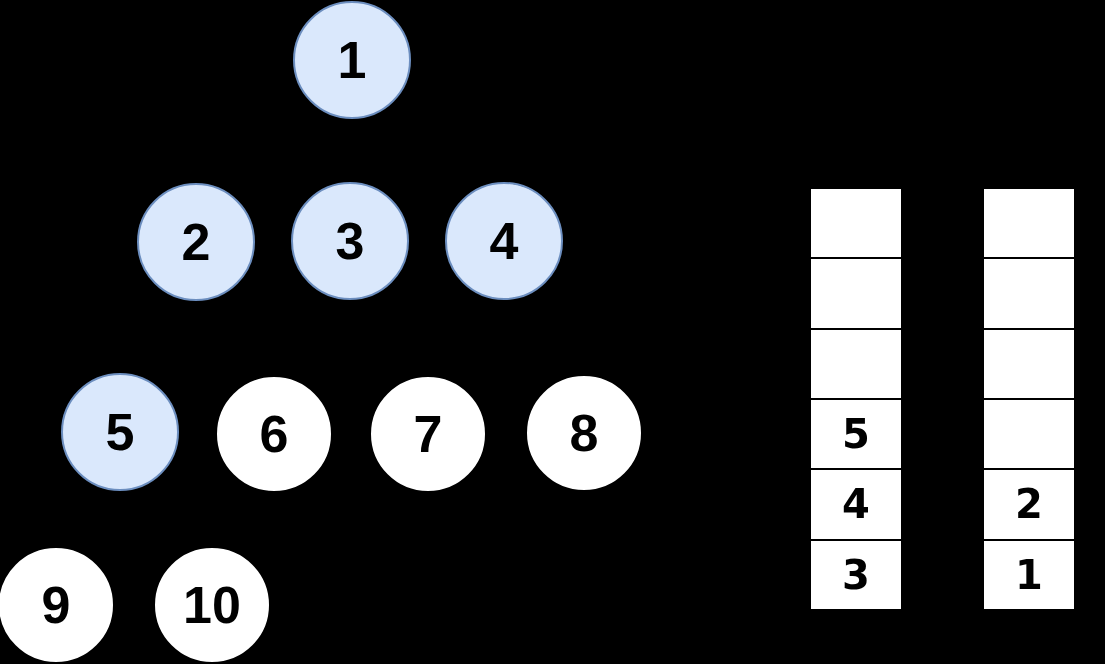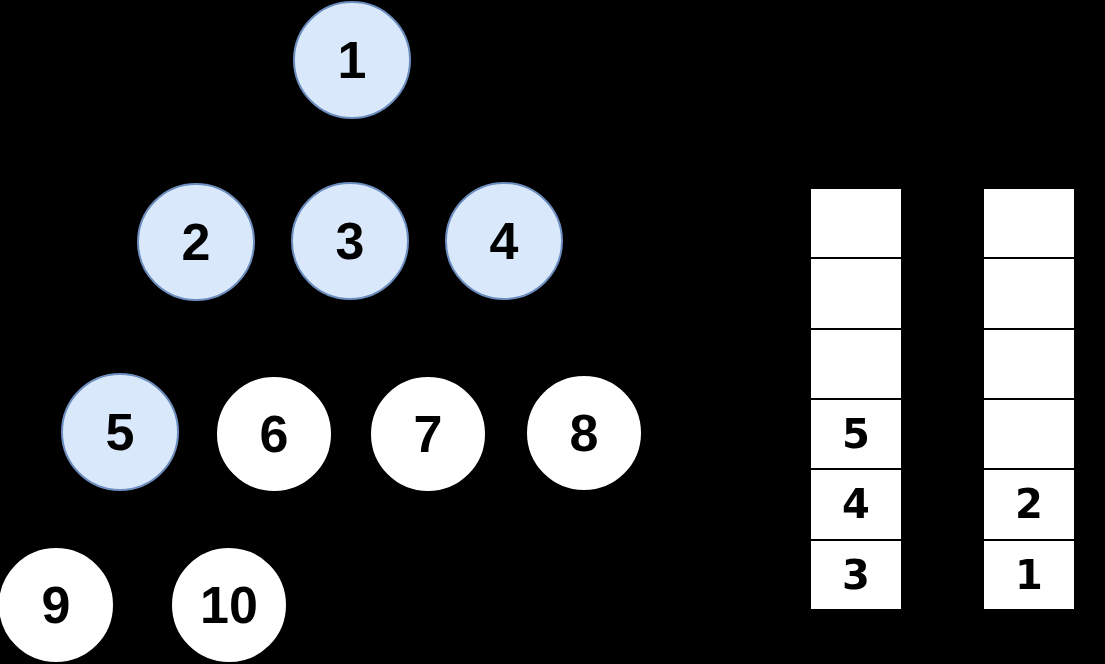--- a/index.html
+++ b/index.html
@@ -99,21 +99,21 @@
       </div>
       <div class="node plain" style="left: 369px; top: 375px; width: 118px; height: 118px;">
         <span class="node-label">7</span>
       </div>
       <div class="node plain" style="left: 525px; top: 374px; width: 118px; height: 118px;">
         <span class="node-label">8</span>
       </div>
       <div class="node plain" style="left: -3px; top: 546px; width: 118px; height: 118px;">
         <span class="node-label">9</span>
       </div>
-      <div class="node plain" style="left: 170px; top: 546px; width: 118px; height: 118px;">
+      <div class="node plain" style="left: 153px; top: 546px; width: 118px; height: 118px;">
         <span class="node-label">10</span>
       </div>
     </div>
   <div class="layer">
       <div class="stack" style="left: 809px; top: 187px; width: 94px; height: 424px;">
         <div class="stack-cell">
           <span class="stack-cell-value"></span>
         </div>
         <div class="stack-cell">
           <span class="stack-cell-value"></span>

